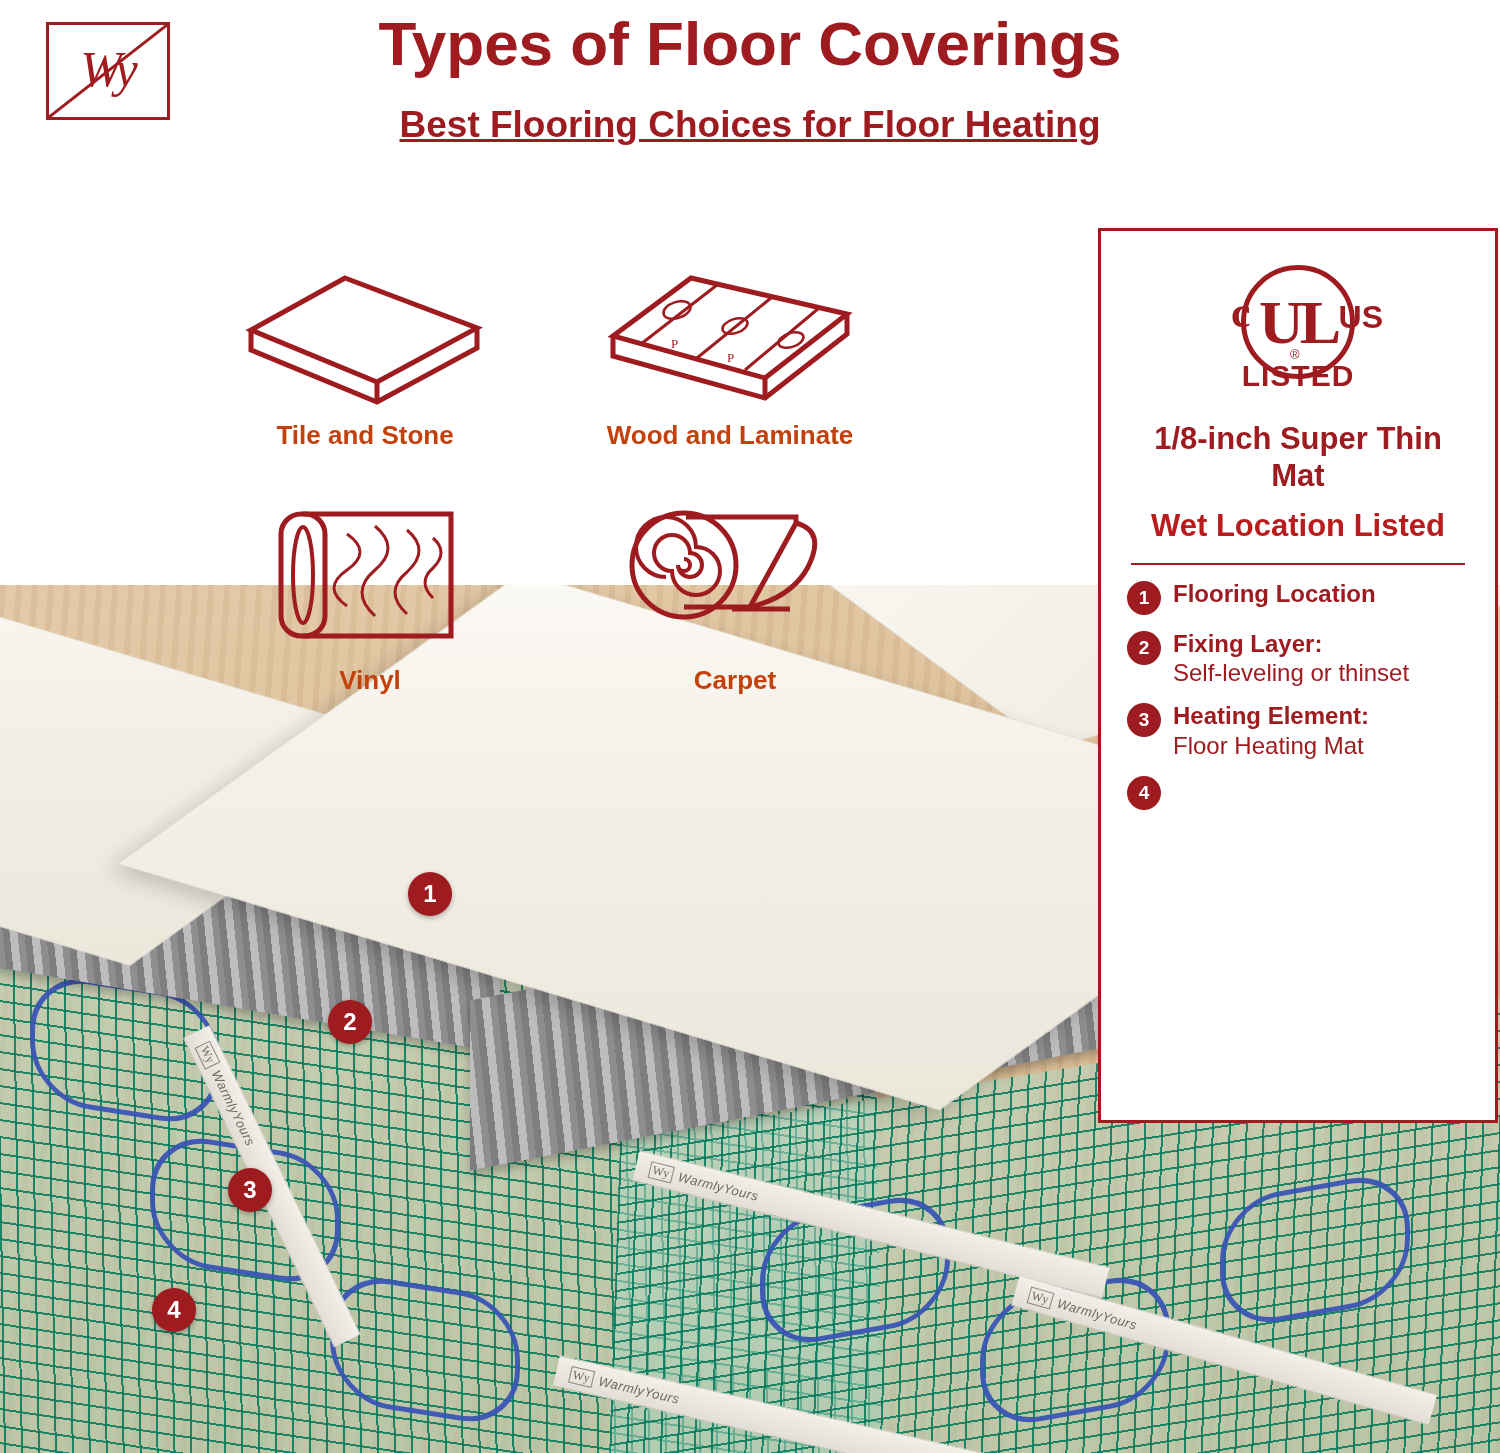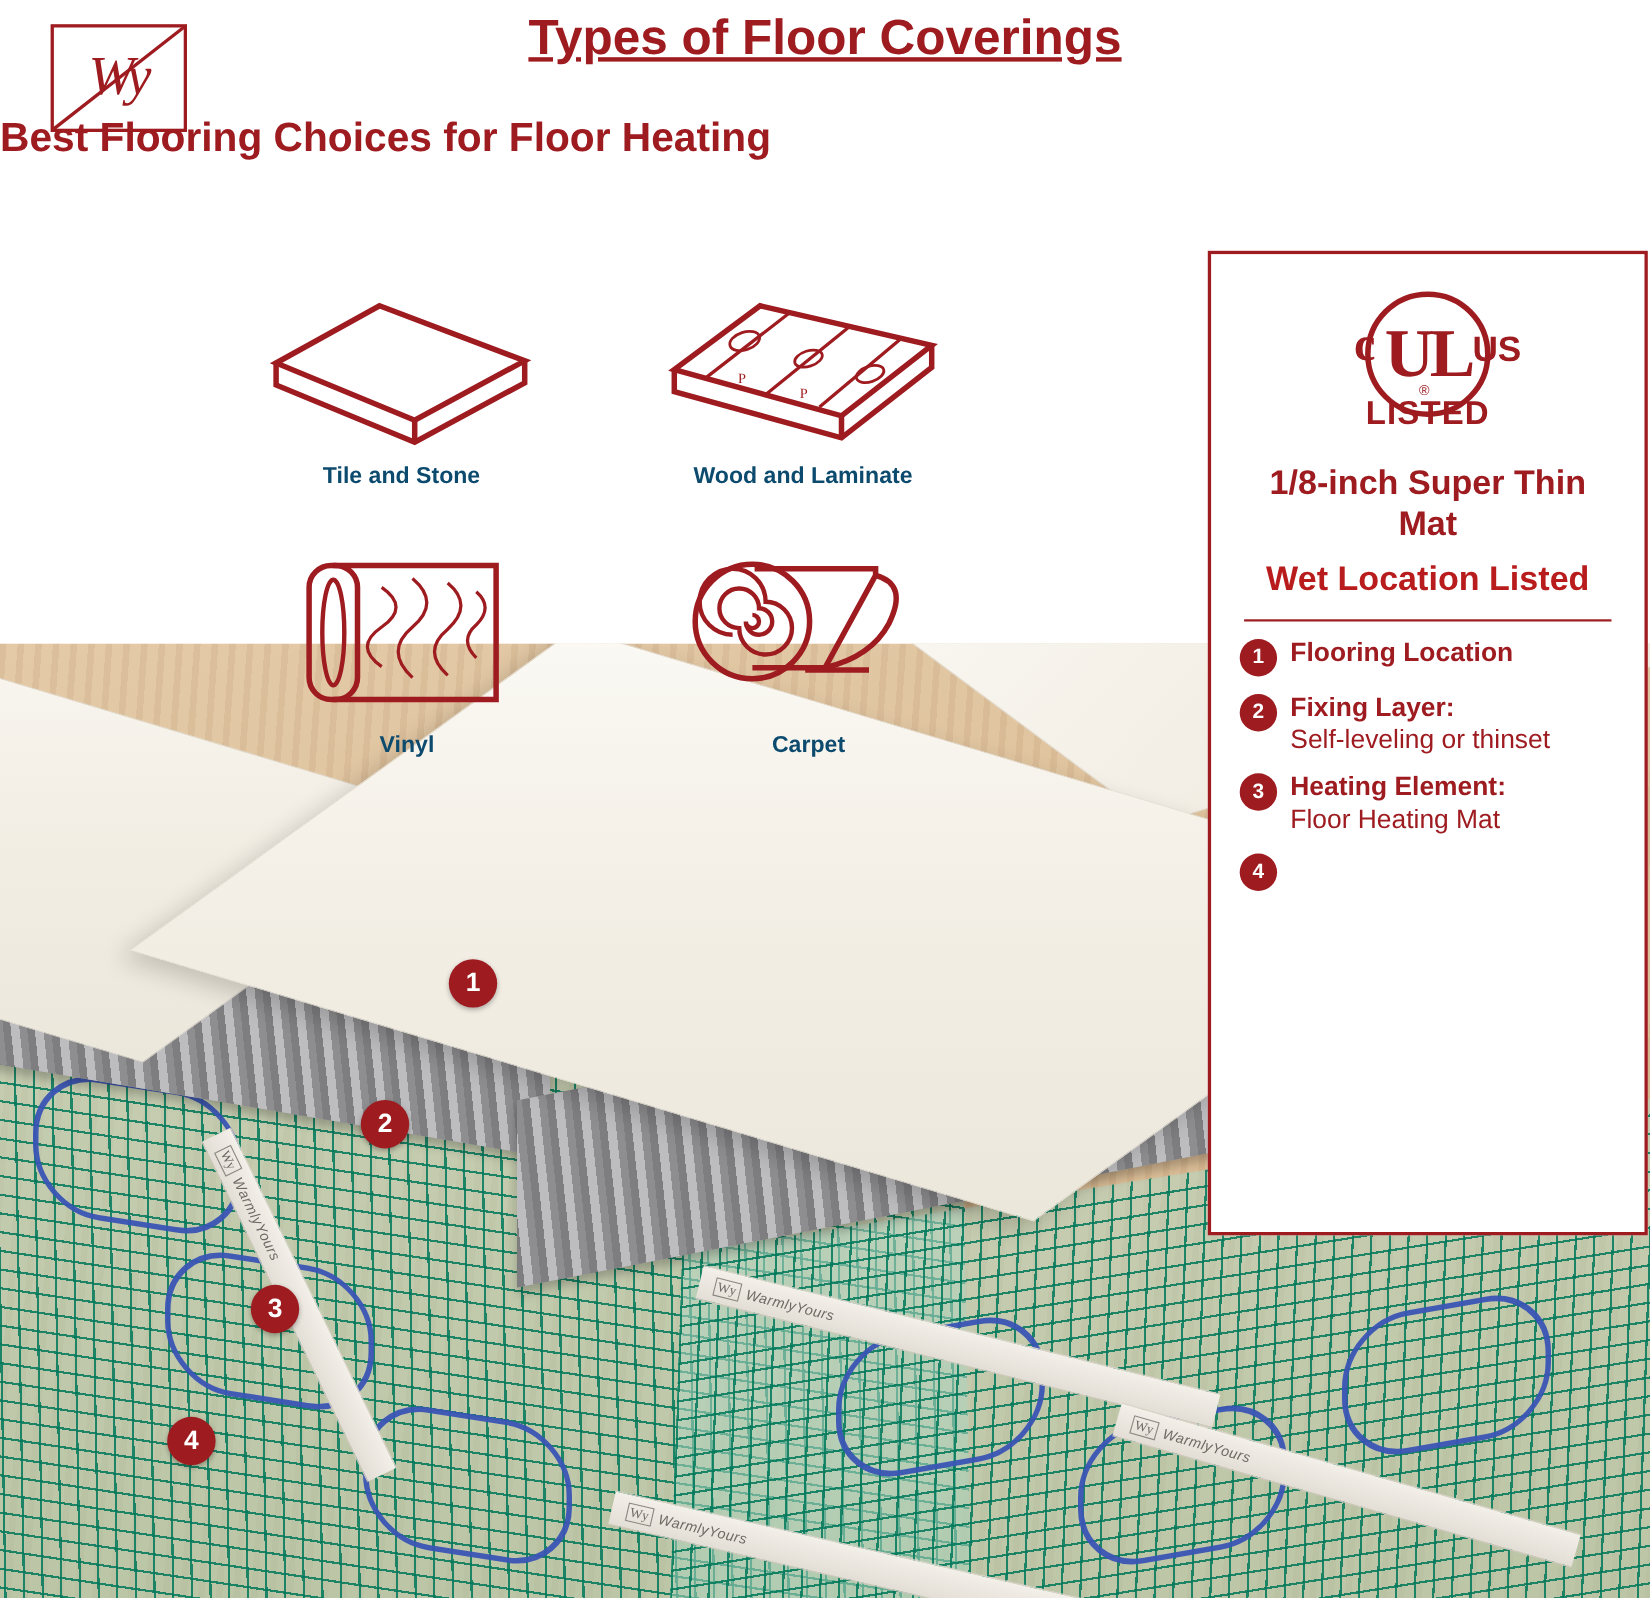--- a/index.html
+++ b/index.html
@@ -21,25 +21,25 @@
     position:absolute;left:50%;top:50%;transform:translate(-50%,-54%);
     font-family:"Liberation Serif", serif;
     font-style:italic;font-size:50px;color:#9e1b20;letter-spacing:-2px;
   }
   .logo-box .slash{
     position:absolute;left:-1px;bottom:-2px;width:150px;height:3px;background:#9e1b20;
     transform-origin:0 0;transform:rotate(-38deg);
   }
   .title{
     position:absolute;left:0;top:8px;width:1500px;text-align:center;
-    color:#9e1b20;font-size:45px;font-weight:bold;letter-spacing:0px;text-decoration:underline;
+    color:#9e1b20;font-size:62px;font-weight:bold;letter-spacing:0px;
   }
   .subtitle{
-    position:absolute;left:0;top:104px;width:1500px;text-align:left;
-    color:#9e1b20;font-size:37px;font-weight:bold;
+    position:absolute;left:0;top:104px;width:1500px;text-align:center;
+    color:#9e1b20;font-size:37px;font-weight:bold;text-decoration:underline;
   }
 
   
   .scene{position:absolute;left:0;top:585px;width:1500px;height:868px;overflow:hidden;}
   .plywood{
     position:absolute;left:0;top:0;width:1500px;height:868px;
     background:
       repeating-linear-gradient(94deg, rgba(190,150,110,.28) 0 6px, rgba(215,180,140,.20) 6px 16px),
       linear-gradient(170deg,#e7cfae 0%,#dfc49e 40%,#d9bb93 100%);
   }
@@ -115,21 +115,21 @@
     left:-420px;top:540px;width:700px;height:420px;
     transform:matrix(1,0.30,-0.72,0.52,0,0);
   }
   #tile-farright{
     left:900px;top:300px;width:760px;height:430px;
     transform:matrix(1,-0.32,0.70,0.52,0,0);
   }
 
   
   .icon-cell{position:absolute;text-align:center;color:#9e1b20;}
-  .icon-label{font-size:21px;font-weight:bold;color:#0c4a6e;margin-top:6px;}
+  .icon-label{font-size:26px;font-weight:bold;color:#c2410c;margin-top:6px;}
 
   
   .num{
     position:absolute;width:44px;height:44px;border-radius:50%;
     background:#9e1b20;color:#fff;font-size:24px;font-weight:bold;
     display:flex;align-items:center;justify-content:center;
     box-shadow:0 2px 5px rgba(0,0,0,.3);
   }
 
   

